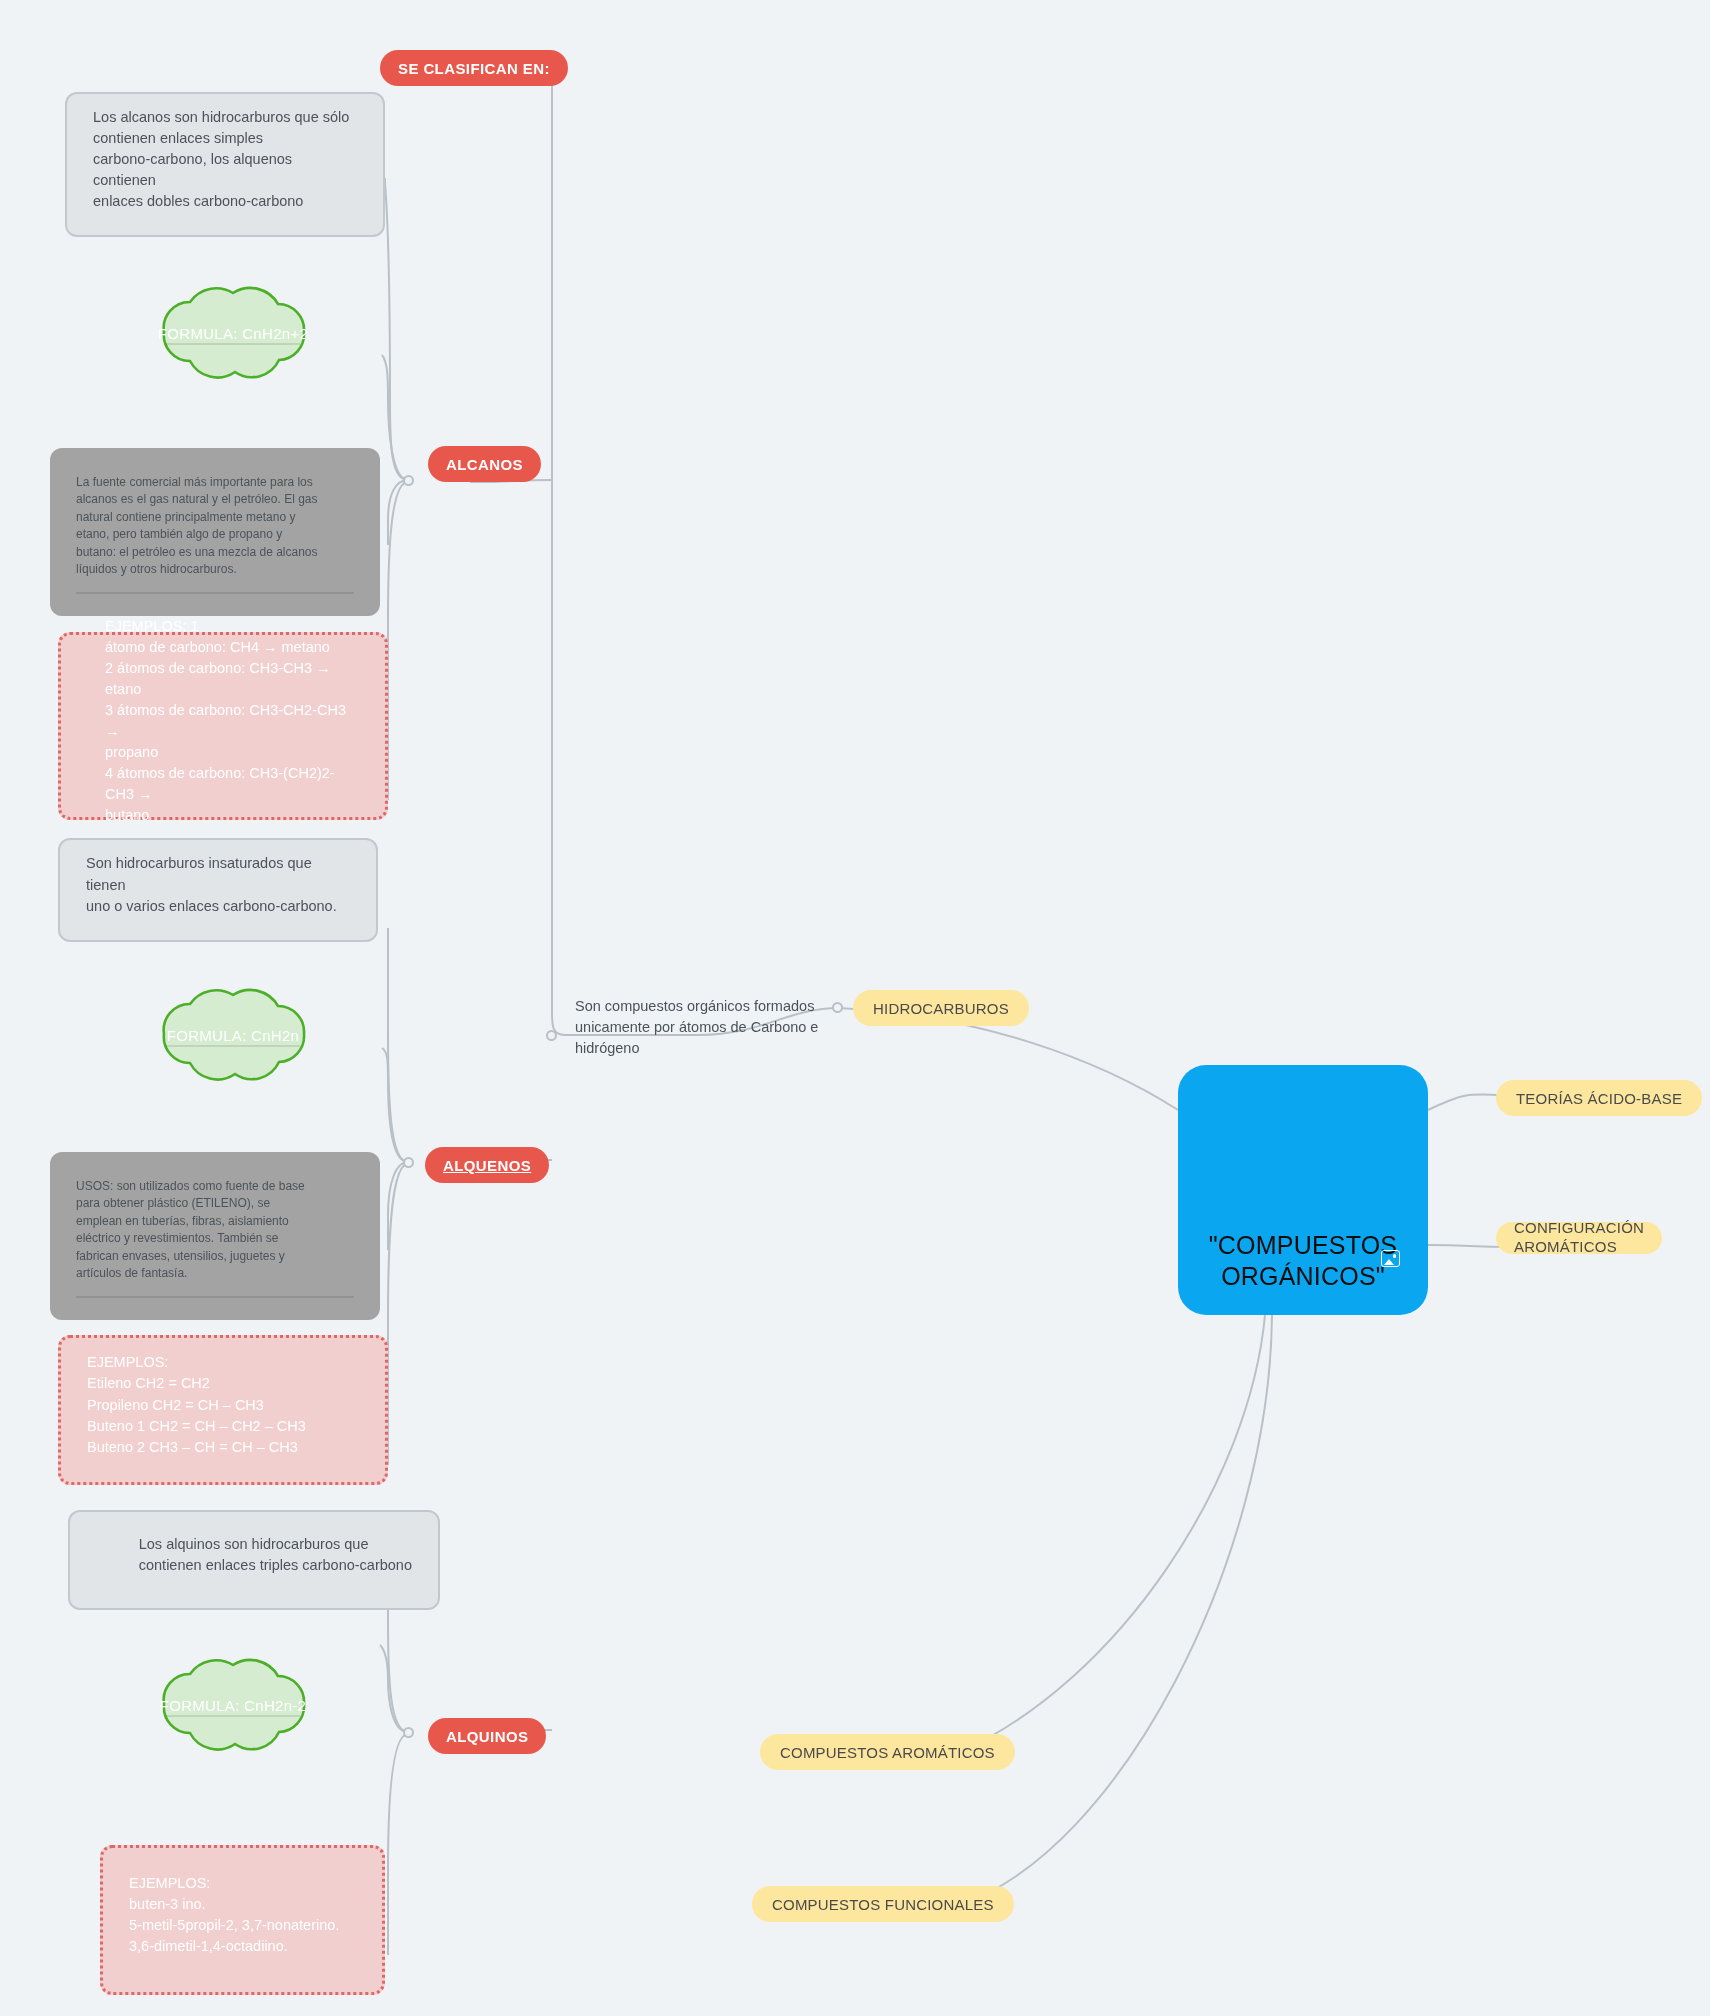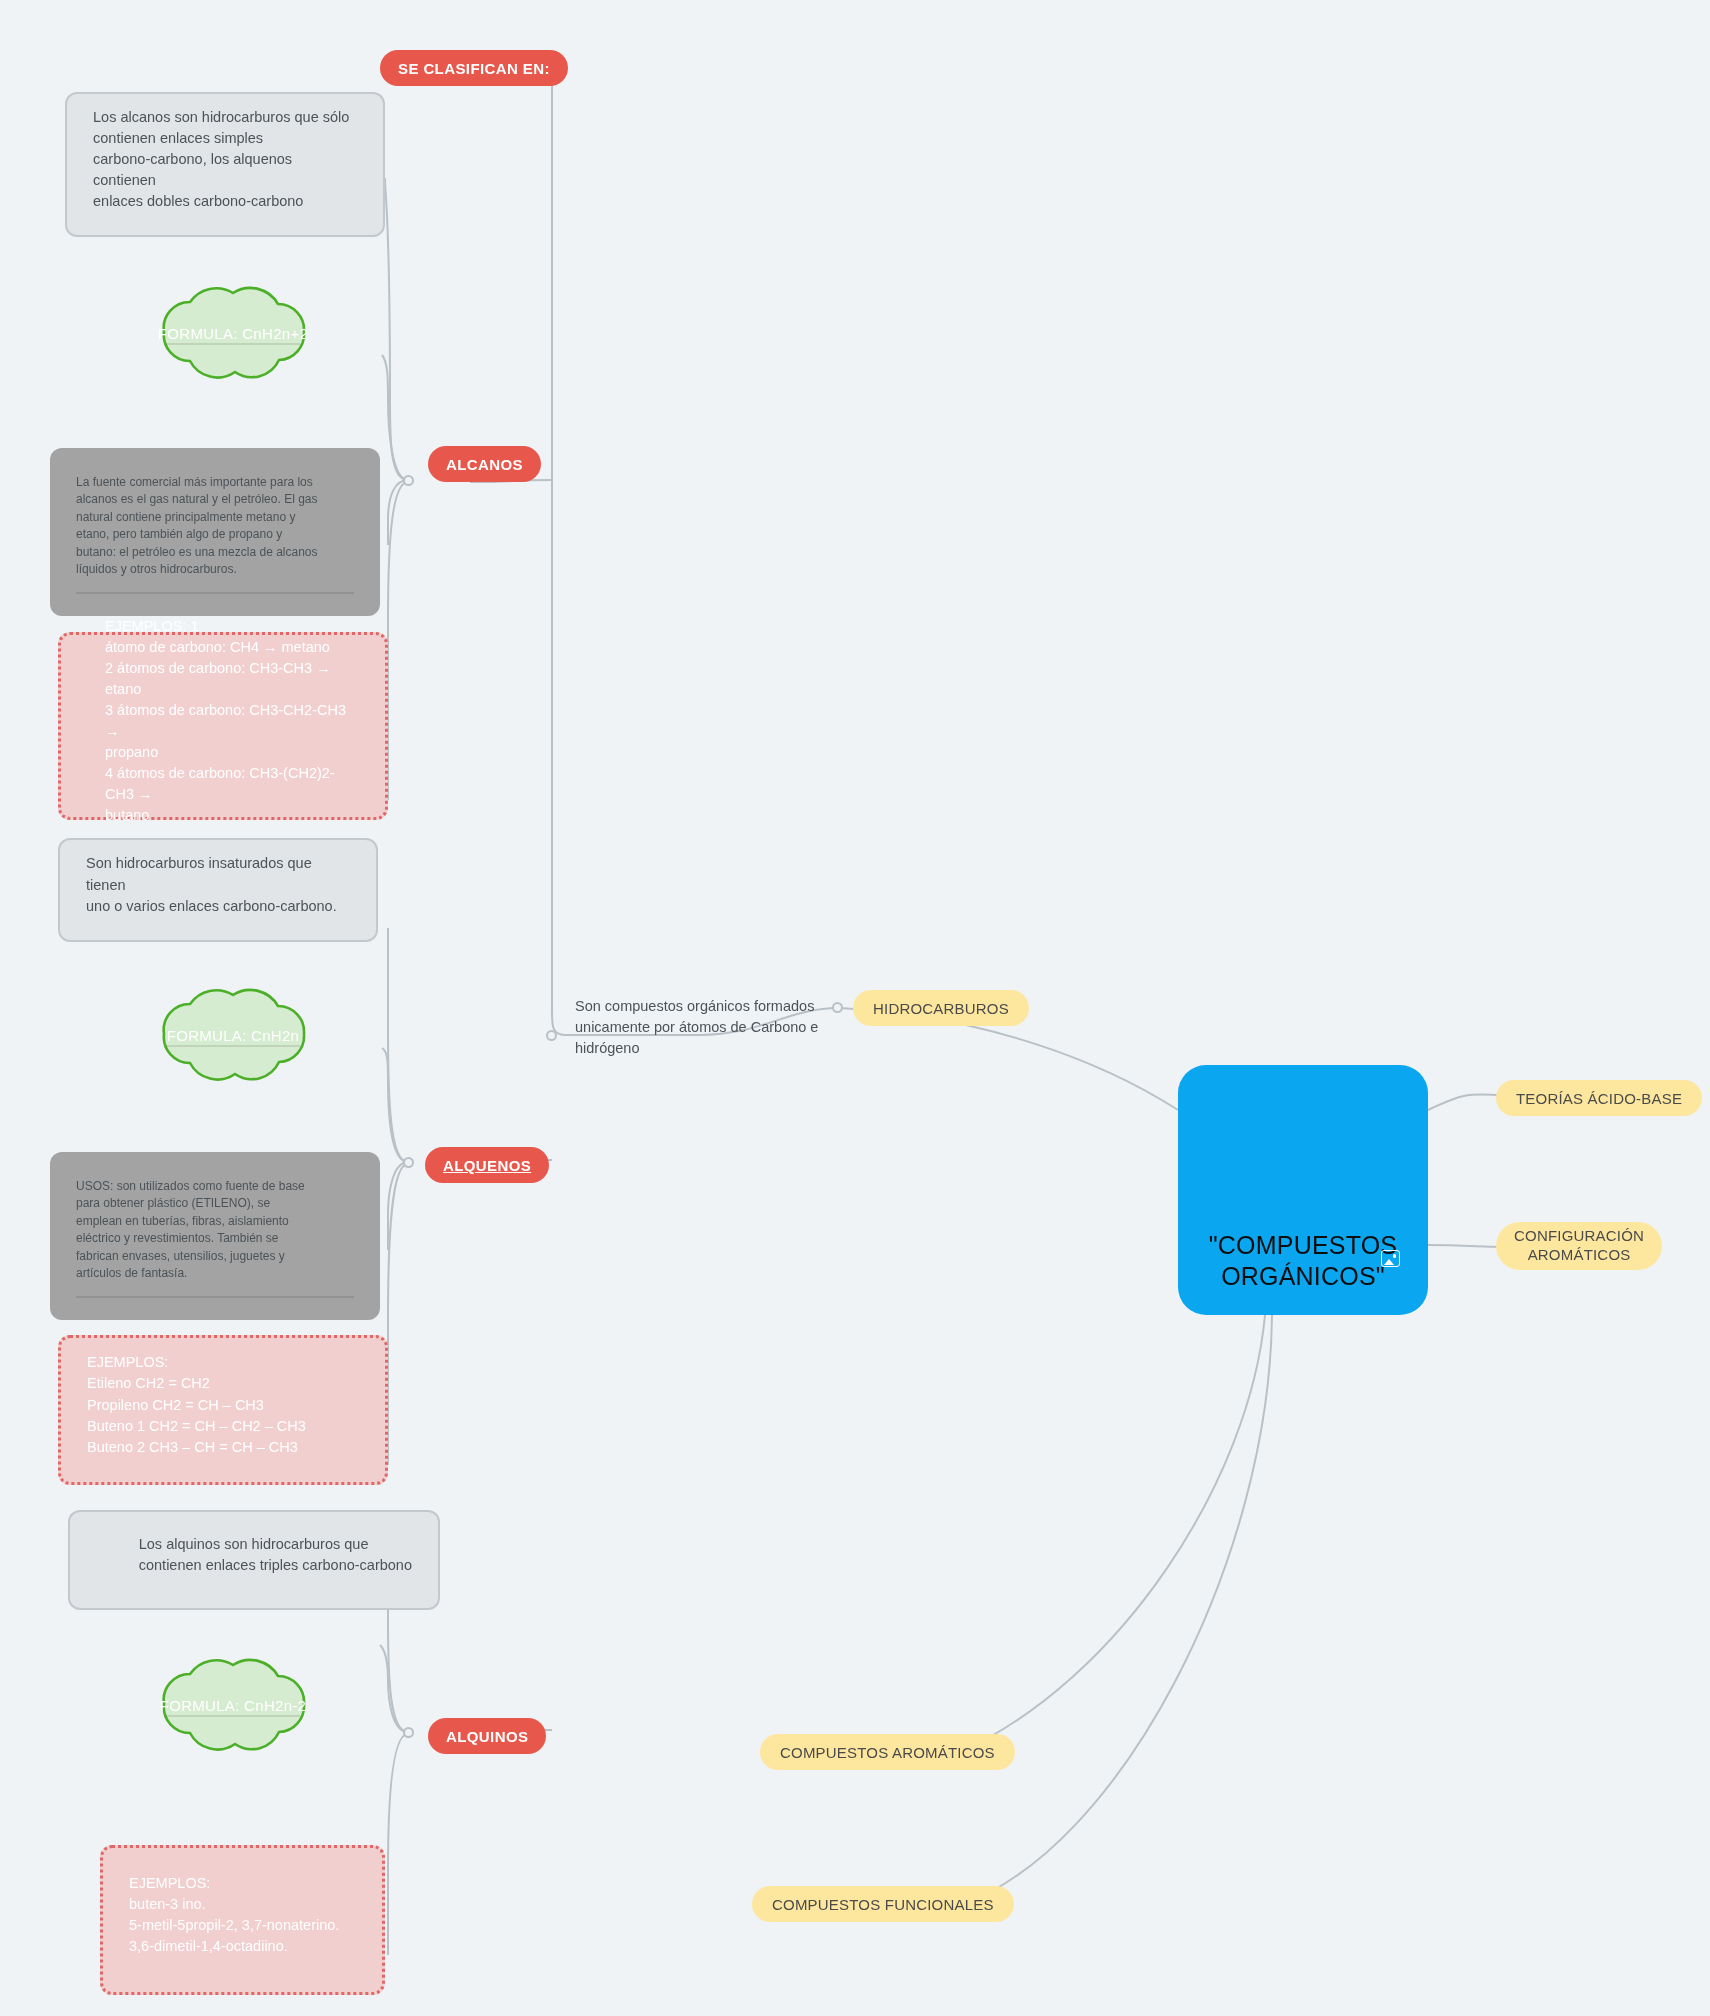--- a/index.html
+++ b/index.html
@@ -39,23 +39,23 @@
     color: #4a4a4a;
     border-radius: 999px;
     font-size: 15px;
     letter-spacing: .2px;
     display: flex; align-items: center; justify-content: center;
     padding: 0 20px;
     height: 36px;
     white-space: nowrap;
   }
   .pill-yellow.two-line {
-    height: 48px;
+    height: 32px;
     flex-direction: column;
-    align-items: center;
+    align-items: flex-start;
     justify-content: center;
     line-height: 1.25;
     padding: 0 18px;
   }
 
   
   .card-grey {
     background: #e2e5e8;
     border: 2px solid #c3c8cc;
     border-radius: 12px;

